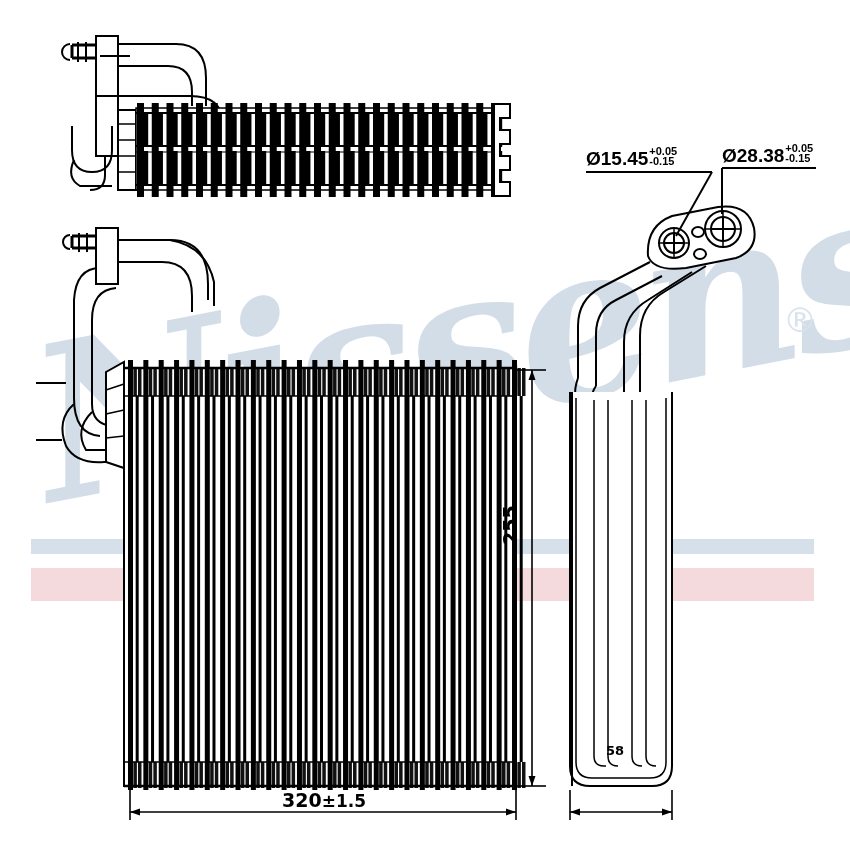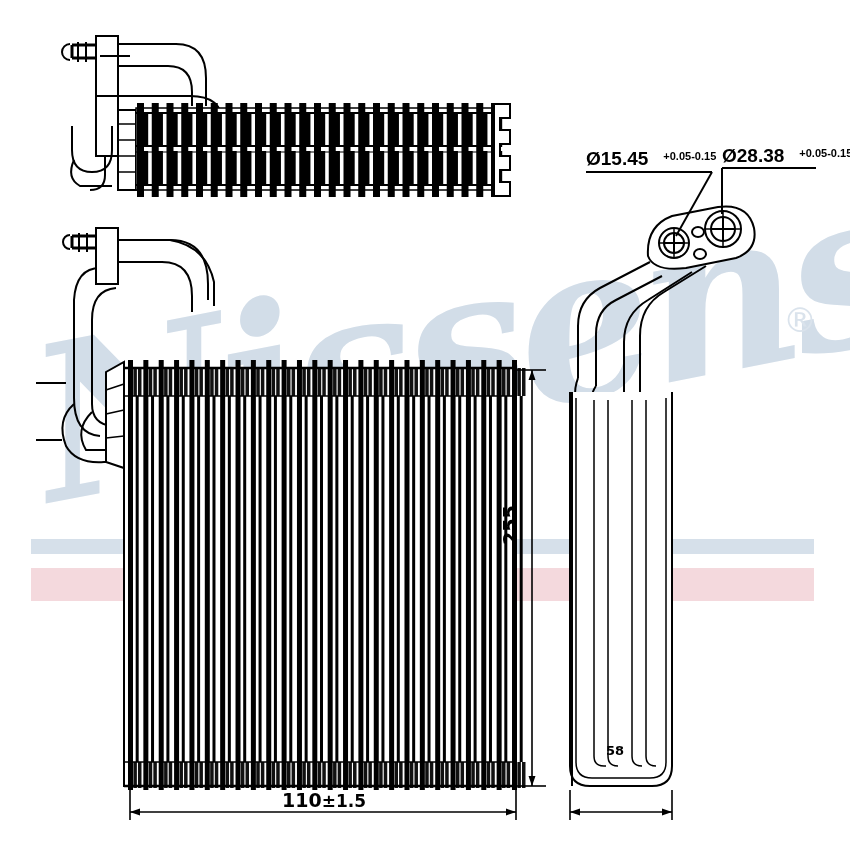--- a/index.html
+++ b/index.html
@@ -115,25 +115,25 @@
     font-size: 19px;
     font-weight: 700;
     color: #000;
     white-space: nowrap;
     font-family: Liberation Sans, sans-serif;
   }
   #callout-1 { left: 586px; top: 148px; }
   #callout-2 { left: 722px; top: 145px; }
   .tolstack {
     display: inline-flex;
-    flex-direction: row;
+    flex-direction: column;
     vertical-align: middle;
     font-size: 11px;
     line-height: 10px;
-    margin-left: 15px;
+    margin-left: 1px;
     position: relative;
     top: -4px;
   }
 </style>
 </head>
 <body>
 
 <div id="stage">
 
   <div id="watermark-layer">
@@ -571,20 +571,20 @@
     </div>
 
     <div class="callout" id="callout-2">
       <span>Ø</span><span>28.38</span><span class="tolstack">
           <span>+0.05</span>
           <span>-0.15</span>
         </span>
     </div>
 
     <div class="dim-text" id="dim-220">
-      <span>110</span><span class="tol">±1.5</span>
+      <span>320</span><span class="tol">±1.5</span>
     </div>
 
     <div class="dim-text" id="dim-58">58</div>
 
     <div class="dim-text" id="dim-255">255</div>
   </div>
 </div>
 
 </body></html>

